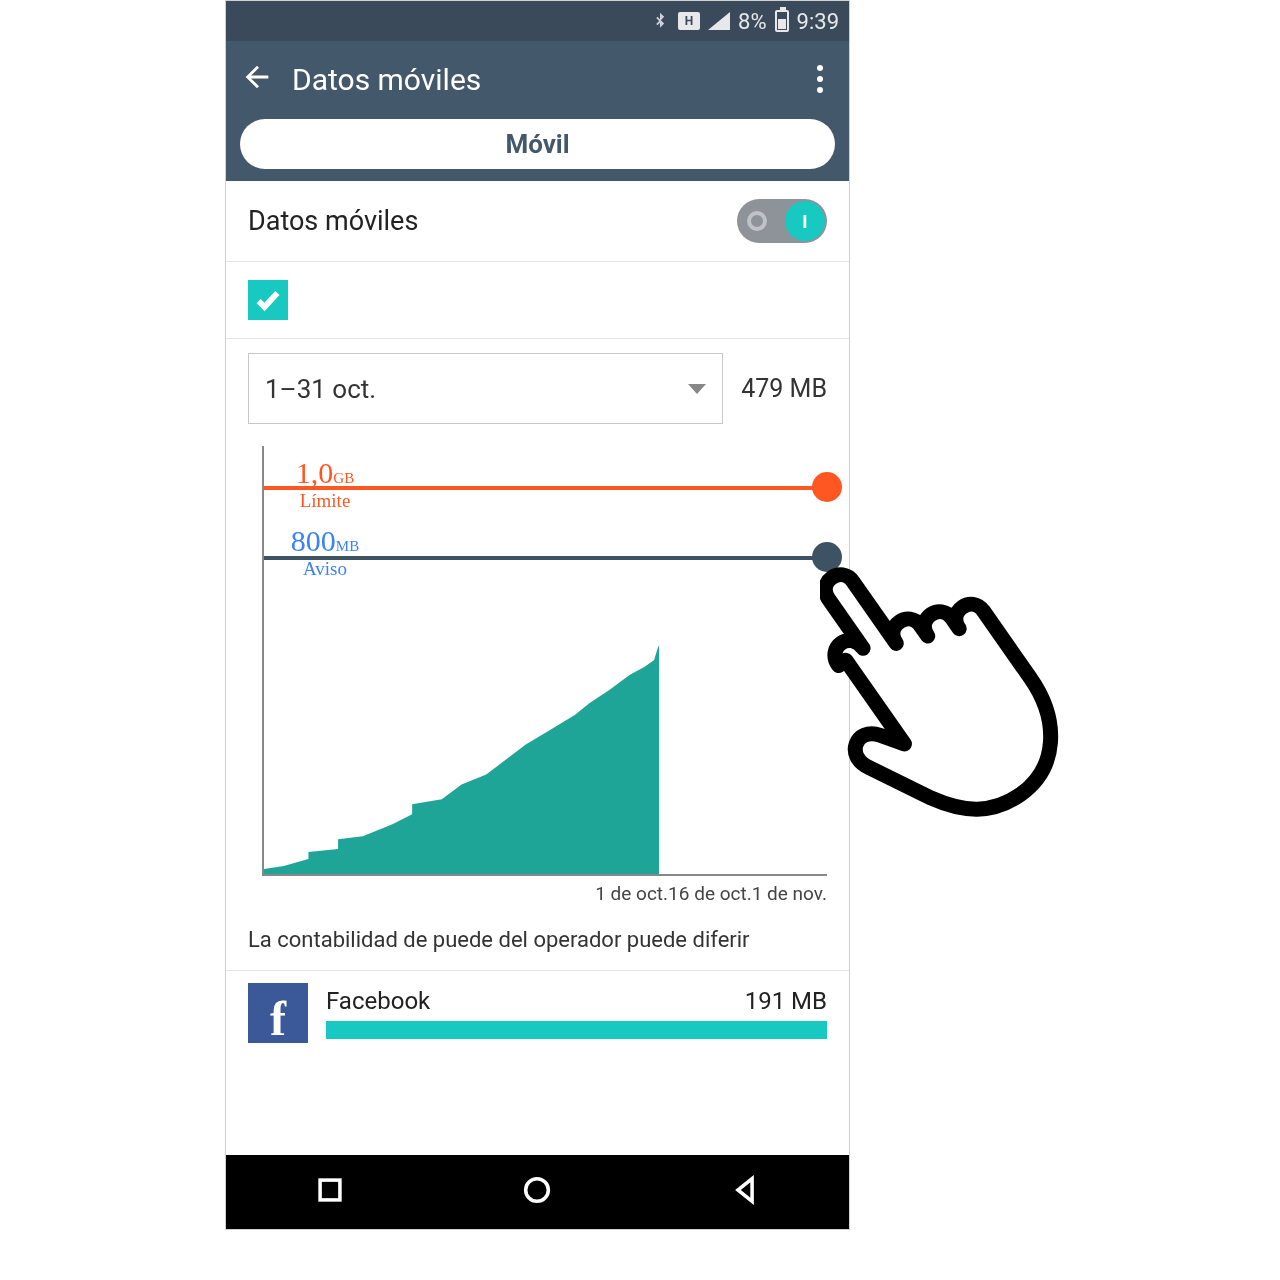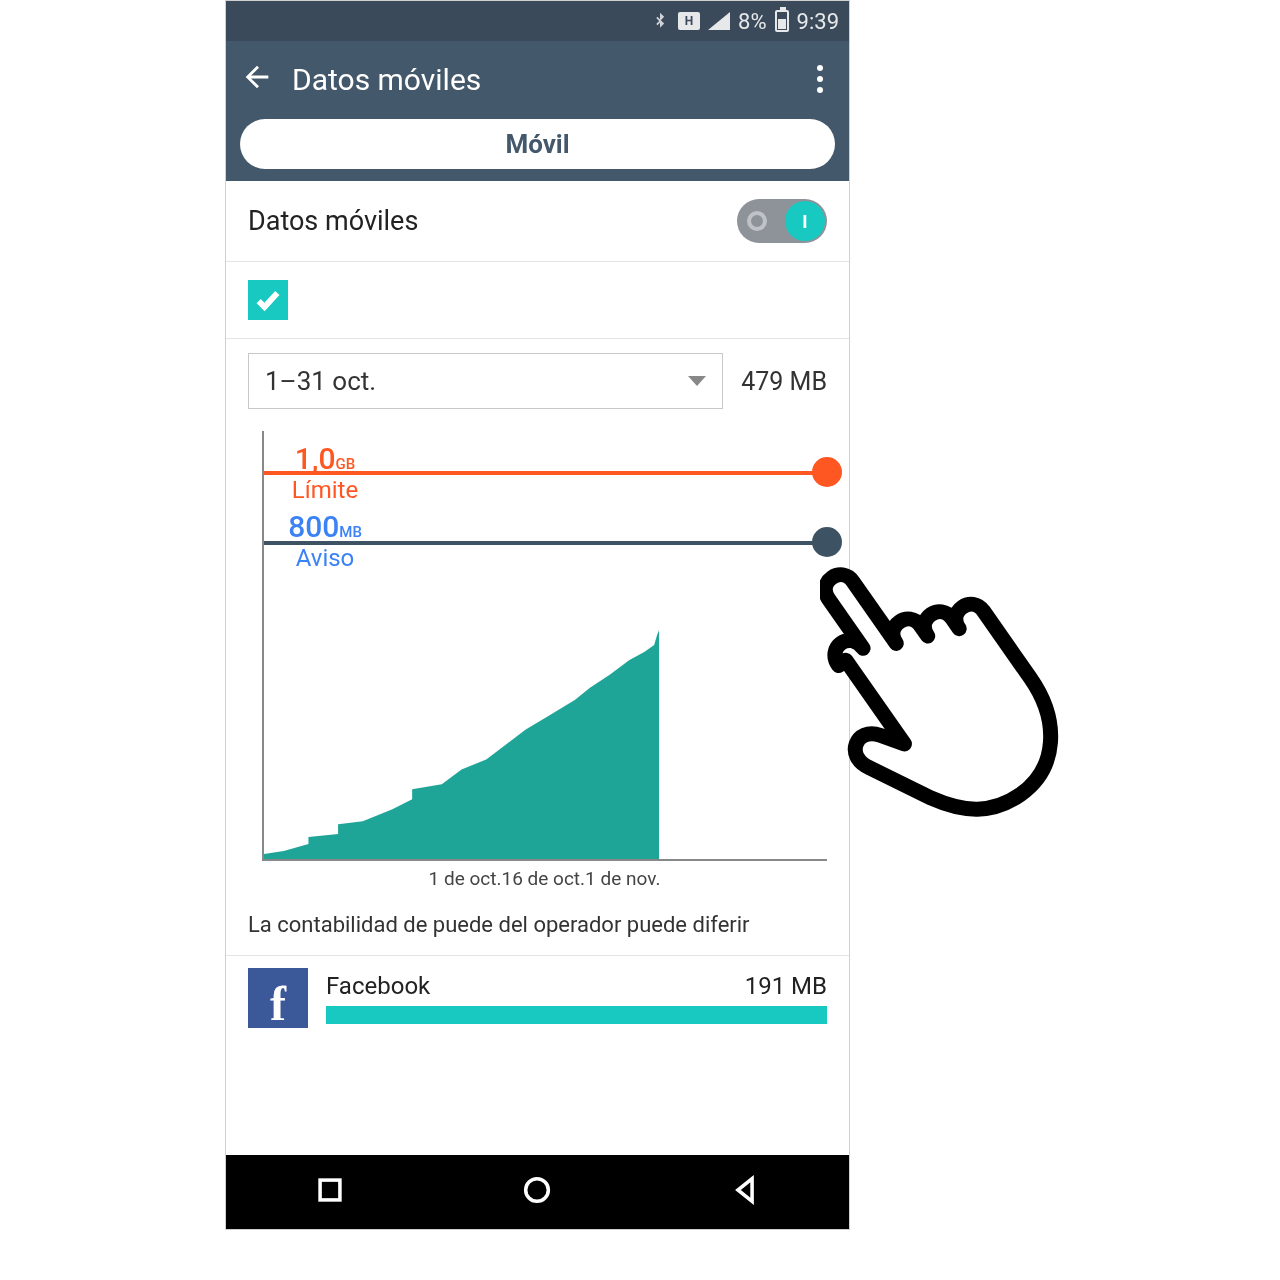--- a/index.html
+++ b/index.html
@@ -120,63 +120,63 @@
   .checkbox {
     width:40px; height:40px; background:#17c9c1; display:flex; align-items:center; justify-content:center;
   }
   .checkbox svg { width:28px; height:28px; stroke:#fff; stroke-width:5; fill:none; }
 
   
   .periodrow { display:flex; align-items:center; gap:18px; padding:14px 22px; }
   .dropdown {
     flex:1;
     border:1px solid #c8c8c8;
-    height:56px;
+    height:71px;
     display:flex; align-items:center; justify-content:space-between;
     padding:8px 16px;
     font-size:26px;
     color:#333;
     background:#fff;
   }
   .caret {
     width:0; height:0; border-left:9px solid transparent; border-right:9px solid transparent;
     border-top:10px solid #888;
   }
   .period-total { font-size:25px; color:#333; white-space:nowrap; }
 
   
   .chartbox { padding: 8px 22px 8px 22px; }
   .chart {
     position:relative; height:430px; border-left:2px solid #888; border-bottom:2px solid #888;
-    margin-left:14px; margin-right:0;
+    margin-left:14px; margin-right:0;font-family:Liberation Serif, serif;
   }
   .limit-line, .warn-line {
     position:absolute; left:0; right:0; height:4px;
   }
   .limit-line { top:40px; background:#ff5722; }
   .warn-line  { top:110px; background:#3d5363; }
   .limit-handle, .warn-handle {
     position:absolute; width:30px; height:30px; border-radius:50%; right:-15px;
   }
   .limit-handle { top:26px; background:#ff5722; }
   .warn-handle  { top:96px; background:#3d5363; }
   .line-label {
     position:absolute; left:6px; text-align:center; width:110px;
   }
   .line-label.limit { top:10px; color:#ff5722; }
   .line-label.warn  { top:78px; color:#3b82f6; }
   .line-label .val  { font-size:30px; font-weight:500; }
   .line-label .unit { font-size:15px; font-weight:500; }
-  .line-label .sub  { font-size:24px; display:block; }
+  .line-label .sub  { font-size:19px; display:block; }
   .area {
     position:absolute; left:0; bottom:0; width:100%; height:100%;
   }
   .area svg { width:100%; height:100%; }
   .xlabels {
-    display:flex; justify-content:center; font-size:19px; color:#444;
+    display:flex; justify-content:flex-end; font-size:19px; color:#444;
     margin:6px 0 0 14px;
   }
   .disclaimer { font-size:22px; color:#333; padding:14px 22px 18px 22px; }
 
   
   .applist { border-top:1px solid #e4e4e4; }
   .appitem {
     display:flex; align-items:center; gap:18px; padding:12px 22px 0 22px;
   }
   .appicon {

